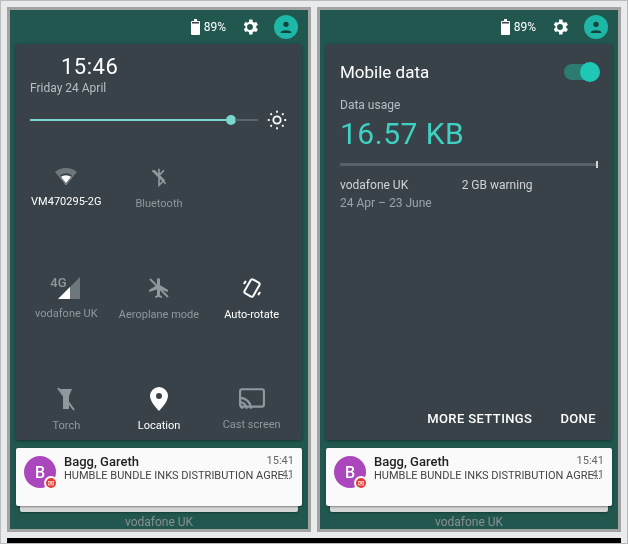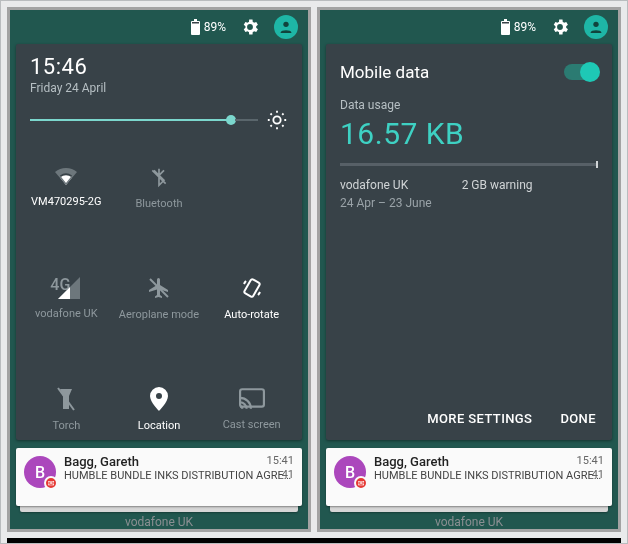--- a/index.html
+++ b/index.html
@@ -51,21 +51,21 @@
       margin: 0 6px;
       border-radius: 2px;
       color: #fff;
       display: flex;
       flex-direction: column;
       box-shadow: 0 1px 3px rgba(0,0,0,.4);
     }
     .shade1 { height: 396px; }
     .shade2 { height: 396px; }
     .time-row { padding: 10px 14px 12px; }
-    .time { font-size: 22px; font-weight: 400; letter-spacing: .5px; }
+    .time { font-size: 22px; font-weight: 400; letter-spacing: .5px; margin-left: 31px; }
     .date { font-size: 12px; color: #b6bfc3; margin-top: 2px; }
 
     .bright {
       padding: 2px 14px 6px;
       display: flex; align-items: center;
     }
     .slider {
       flex: 1;
       height: 2px;
       background: #7bd7cd;
@@ -104,21 +104,21 @@
       color: #fff;
       font-size: 11px;
     }
     .tile.dim { color: #8e989d; }
     .tile-lbl { text-align: center; }
 
     .sig4g {
       position: relative; width: 28px; height: 22px; display: inline-block;
     }
     .sig4g .txt {
-      position:absolute; left:-2px; top:-2px; font-size:16px; font-weight:500; color:#8e989d;
+      position:absolute; left:-2px; top:-2px; font-size:13px; font-weight:500; color:#8e989d;
     }
 
     .notif {
       margin: 8px 6px 0;
       background: #fafafa;
       color: #222;
       border-radius: 2px;
       padding: 6px 8px 4px 8px;
       display: flex;
       gap: 8px;

